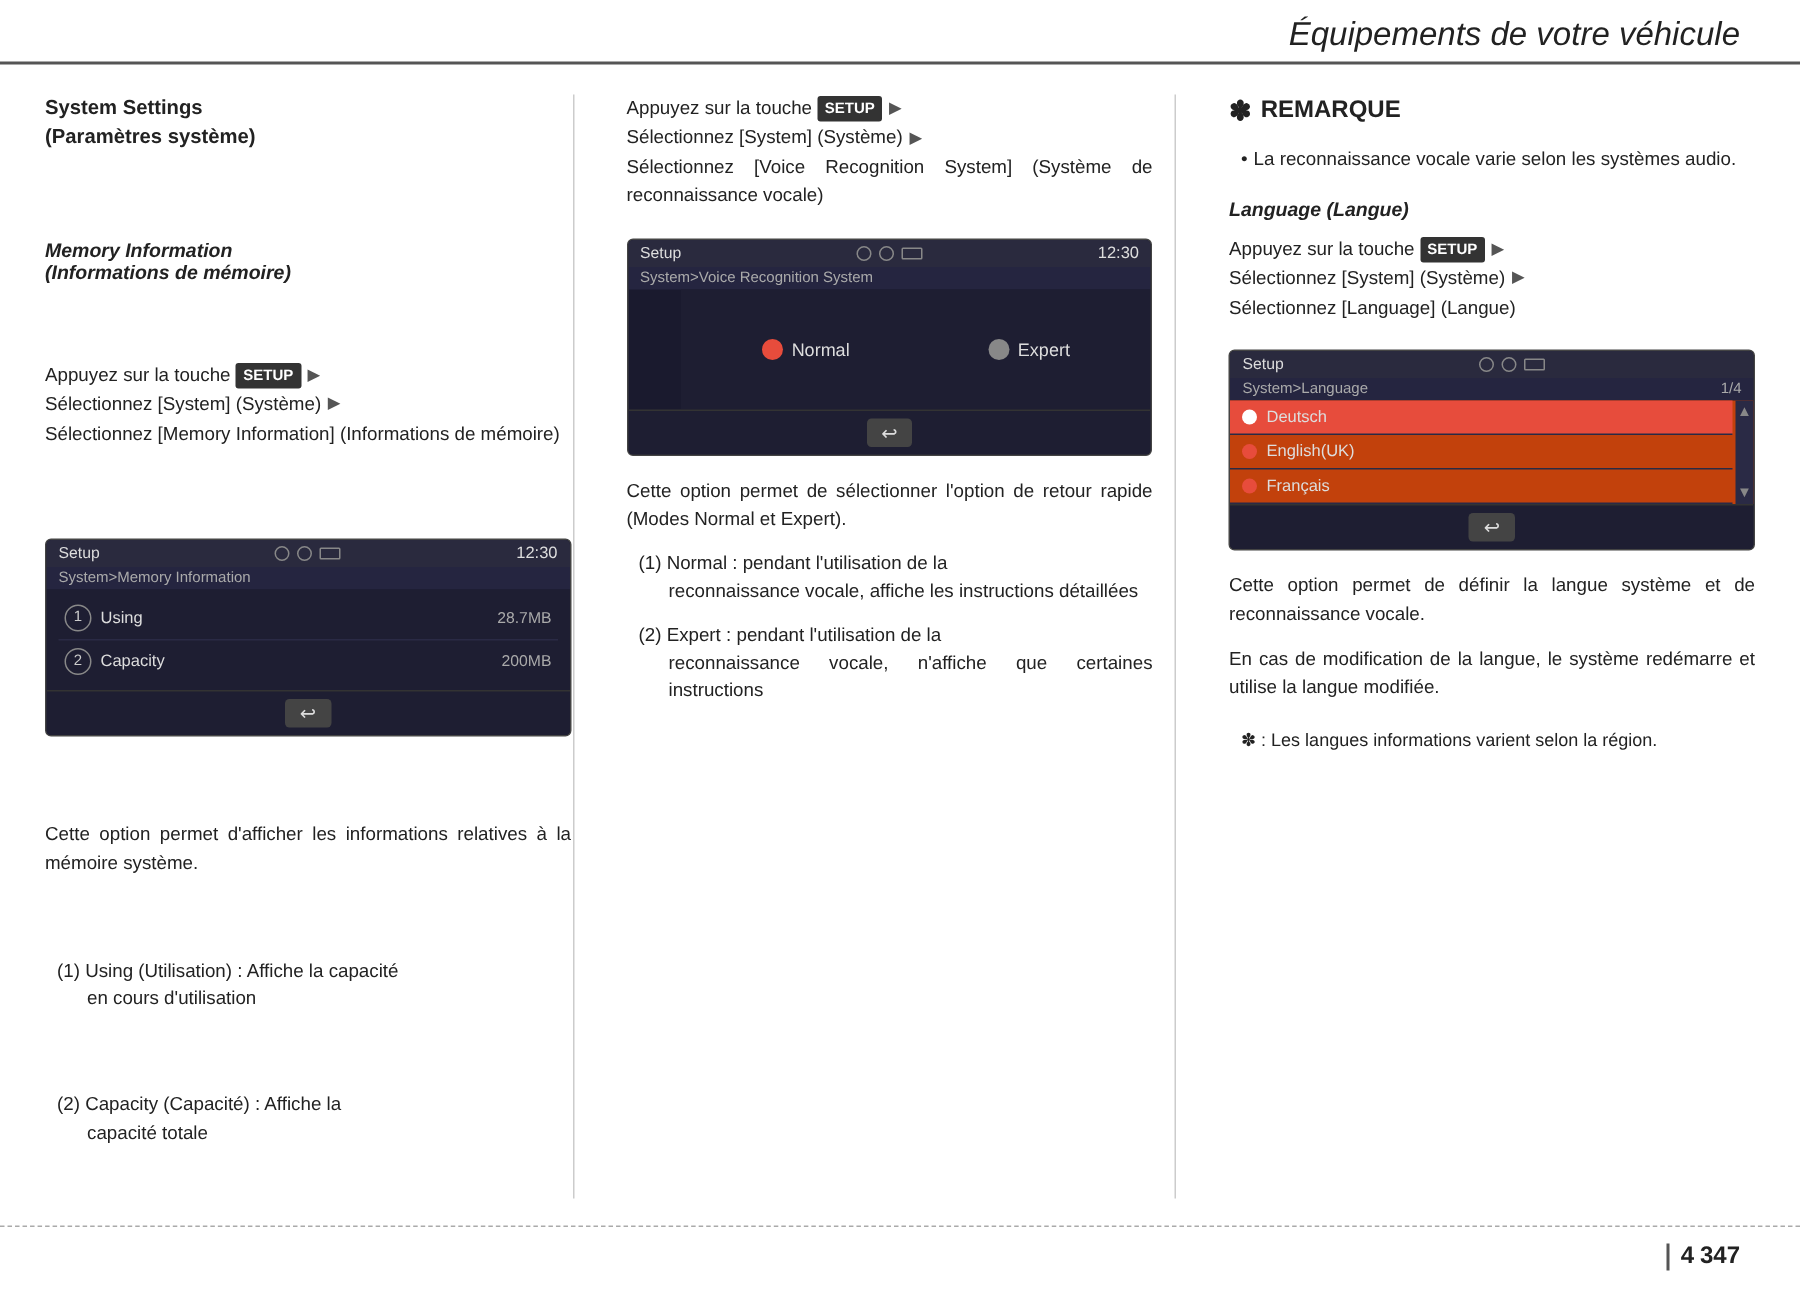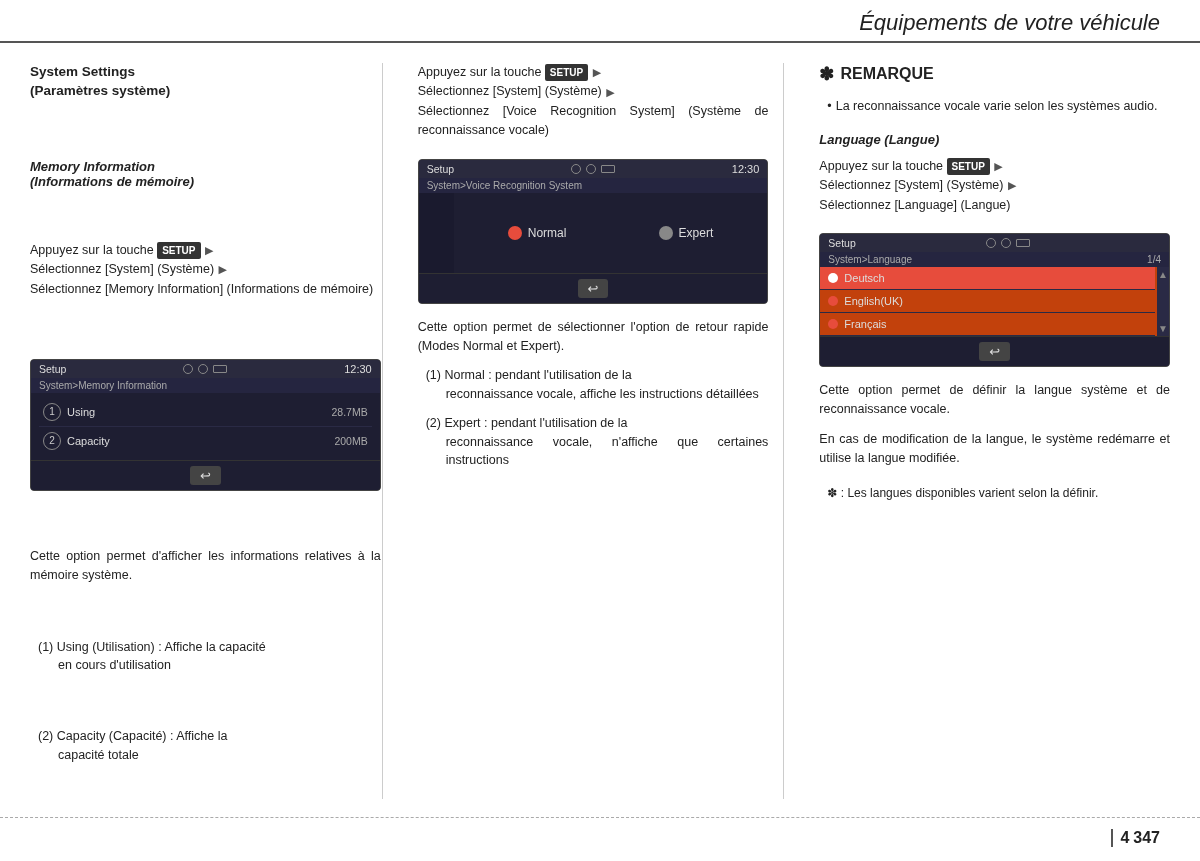--- a/index.html
+++ b/index.html
@@ -465,21 +465,21 @@
         </div>
       </div>
       <div class="screen-footer">
         <span class="back-btn">↩</span>
       </div>
     </div>
 
     <div class="body-text">Cette option permet de définir la langue système et de reconnaissance vocale.</div>
     <div class="body-text">En cas de modification de la langue, le système redémarre et utilise la langue modifiée.</div>
     <div class="footnote-item">
-      <span>✽ : Les langues disponibles varient selon la définir.</span>
+      <span>✽ : Les langues informations varient selon la région.</span>
     </div>
   </div>
 
 </div>
 
 <div class="footer">
   <span class="page-num">
     <span>4</span>&nbsp;<span>347</span>
   </span>
 </div>

